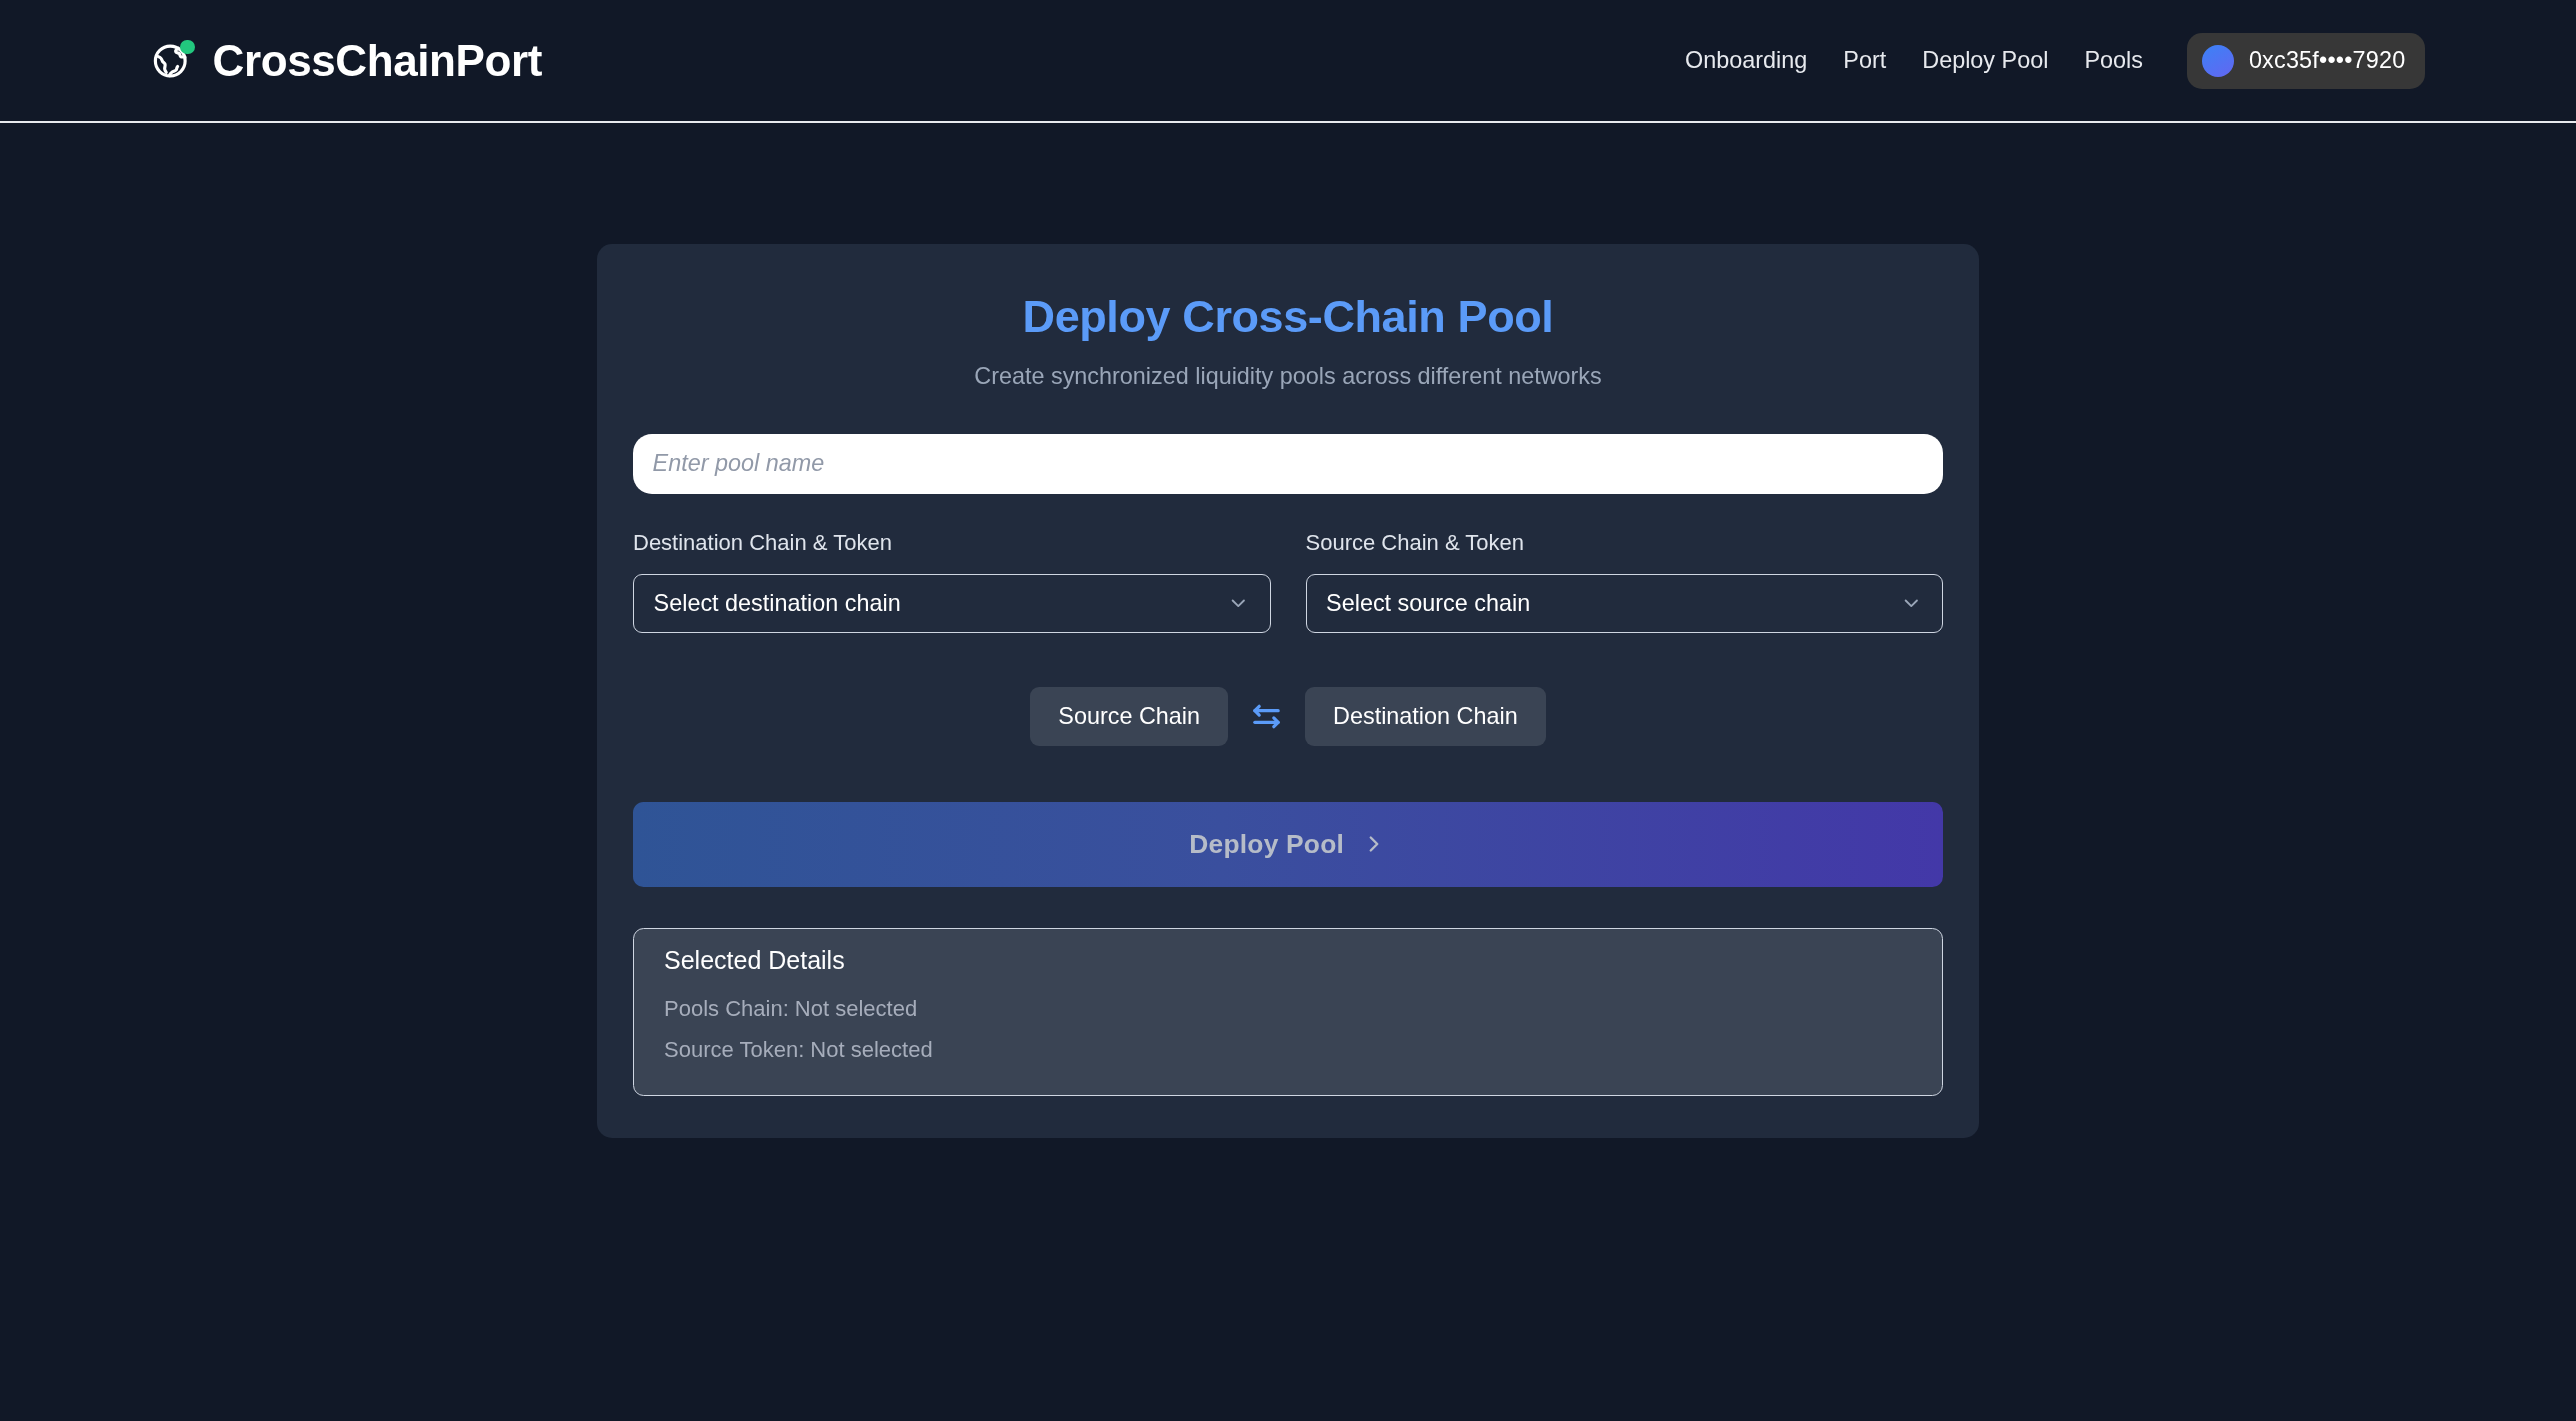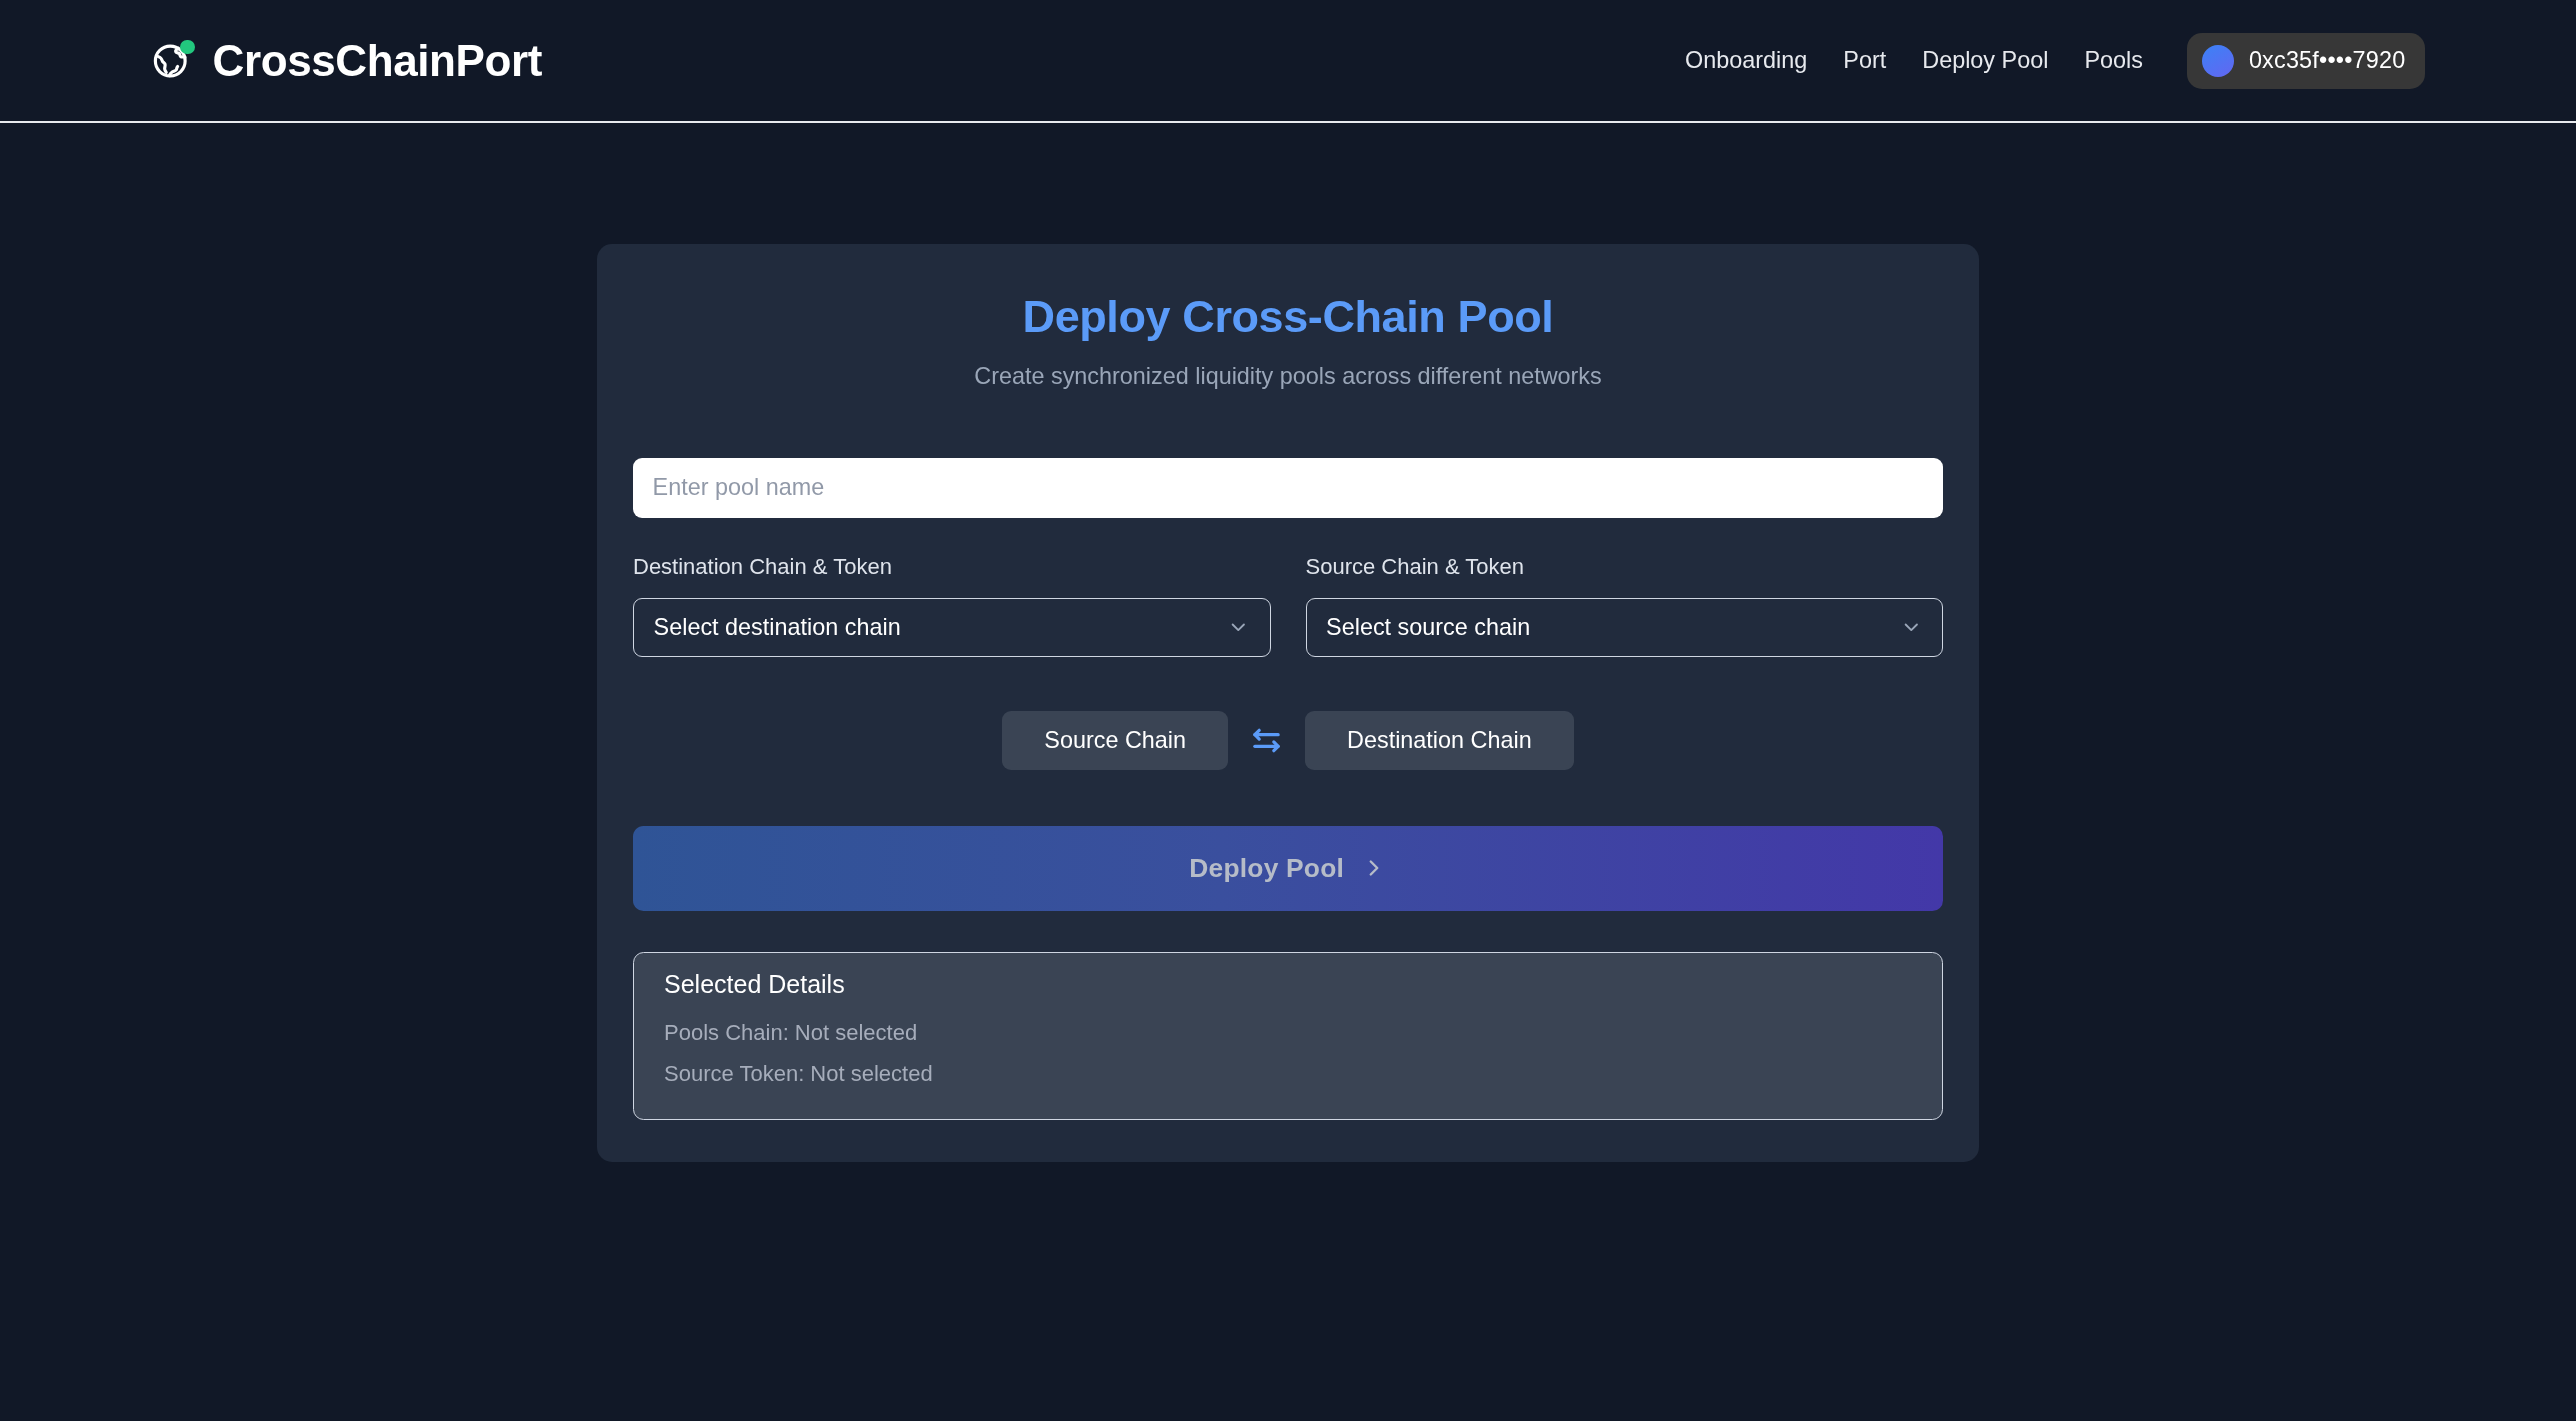--- a/index.html
+++ b/index.html
@@ -87,31 +87,32 @@
     letter-spacing: -0.4px;
   }
   .panel-sub {
     text-align: center;
     color: #9aa6b8;
     font-size: 23.4px;
     margin-top: 19.6px;
   }
 
   .pool-name-input {
-    margin-top: 68px;
+    margin-top: 44px;
     width: 100%;
     height: 60px;
     background: #ffffff;
     border: none;
-    border-radius: 9px;
+    border-radius: 19px;
     padding: 0 19.6px;
     font-family: "Liberation Sans", sans-serif;
     font-size: 23.4px;
     color: #1f2937;
     outline: none;
+    font-style: italic;
   }
   .pool-name-input::placeholder { color: #9199a8; }
 
   .chain-row {
     margin-top: 36px;
     display: flex;
     gap: 35px;
   }
   .chain-col { flex: 1 1 0; min-width: 0; }
   .field-label {
@@ -145,21 +146,21 @@
     justify-content: center;
     gap: 21px;
   }
   .chain-pill {
     background: #3a4454;
     color: #ffffff;
     font-size: 23.4px;
     border: none;
     border-radius: 9px;
     height: 59px;
-    padding: 0 42px;
+    padding: 0 28px;
     font-family: "Liberation Sans", sans-serif;
     cursor: pointer;
     white-space: nowrap;
   }
   .swap-icon { display: block; cursor: pointer; }
 
   .deploy-btn {
     margin-top: 56px;
     width: 100%;
     height: 85px;

